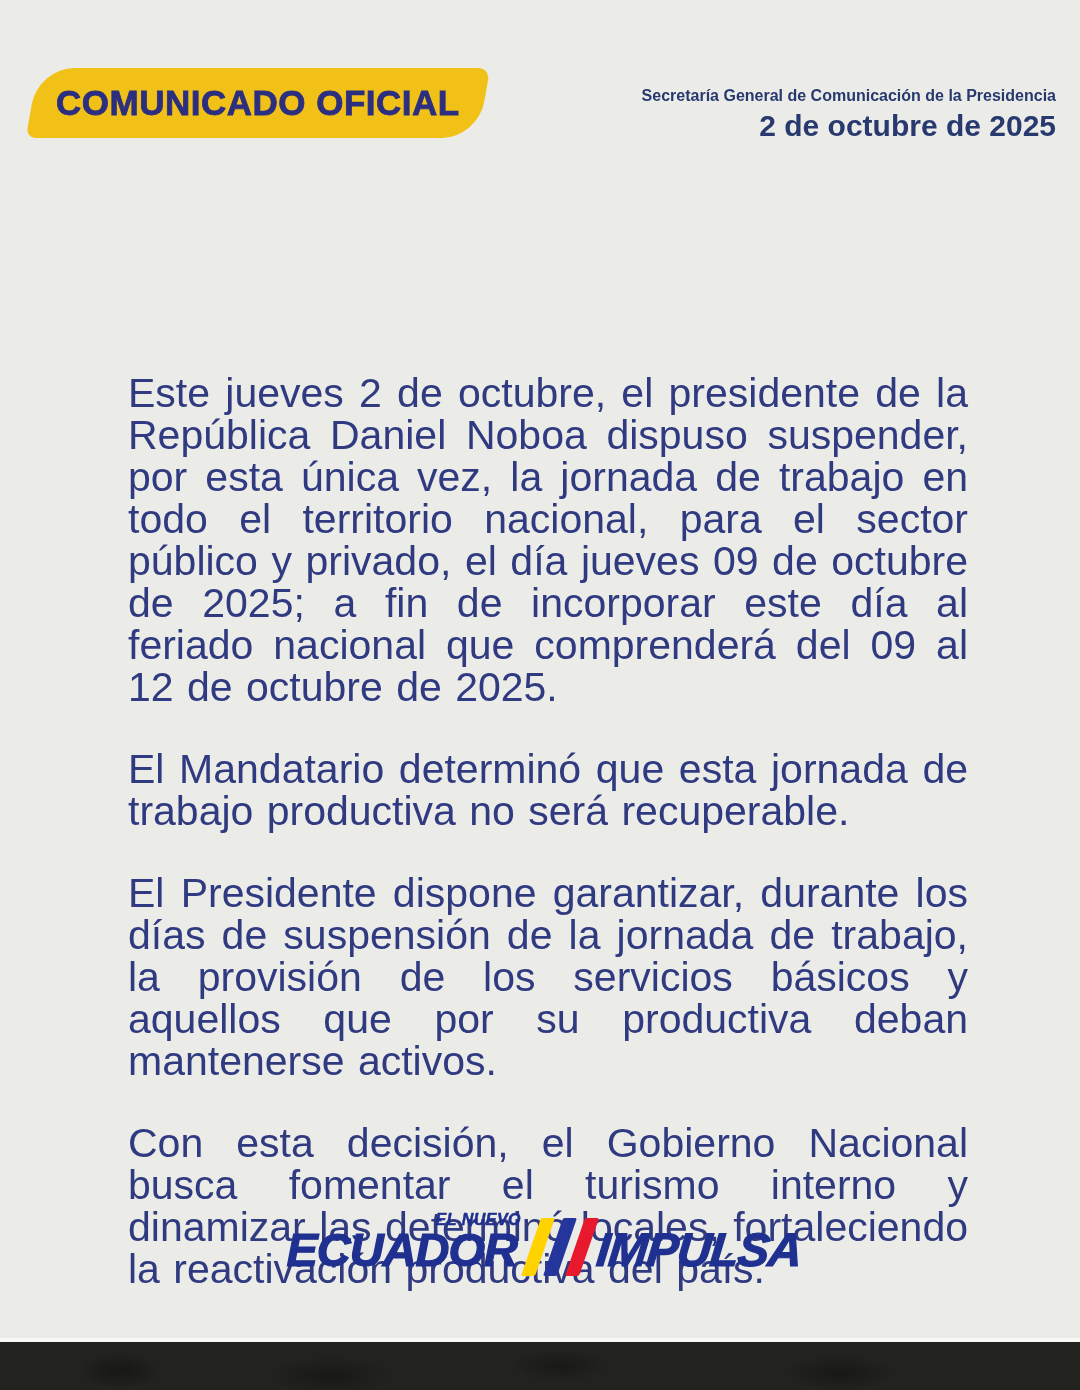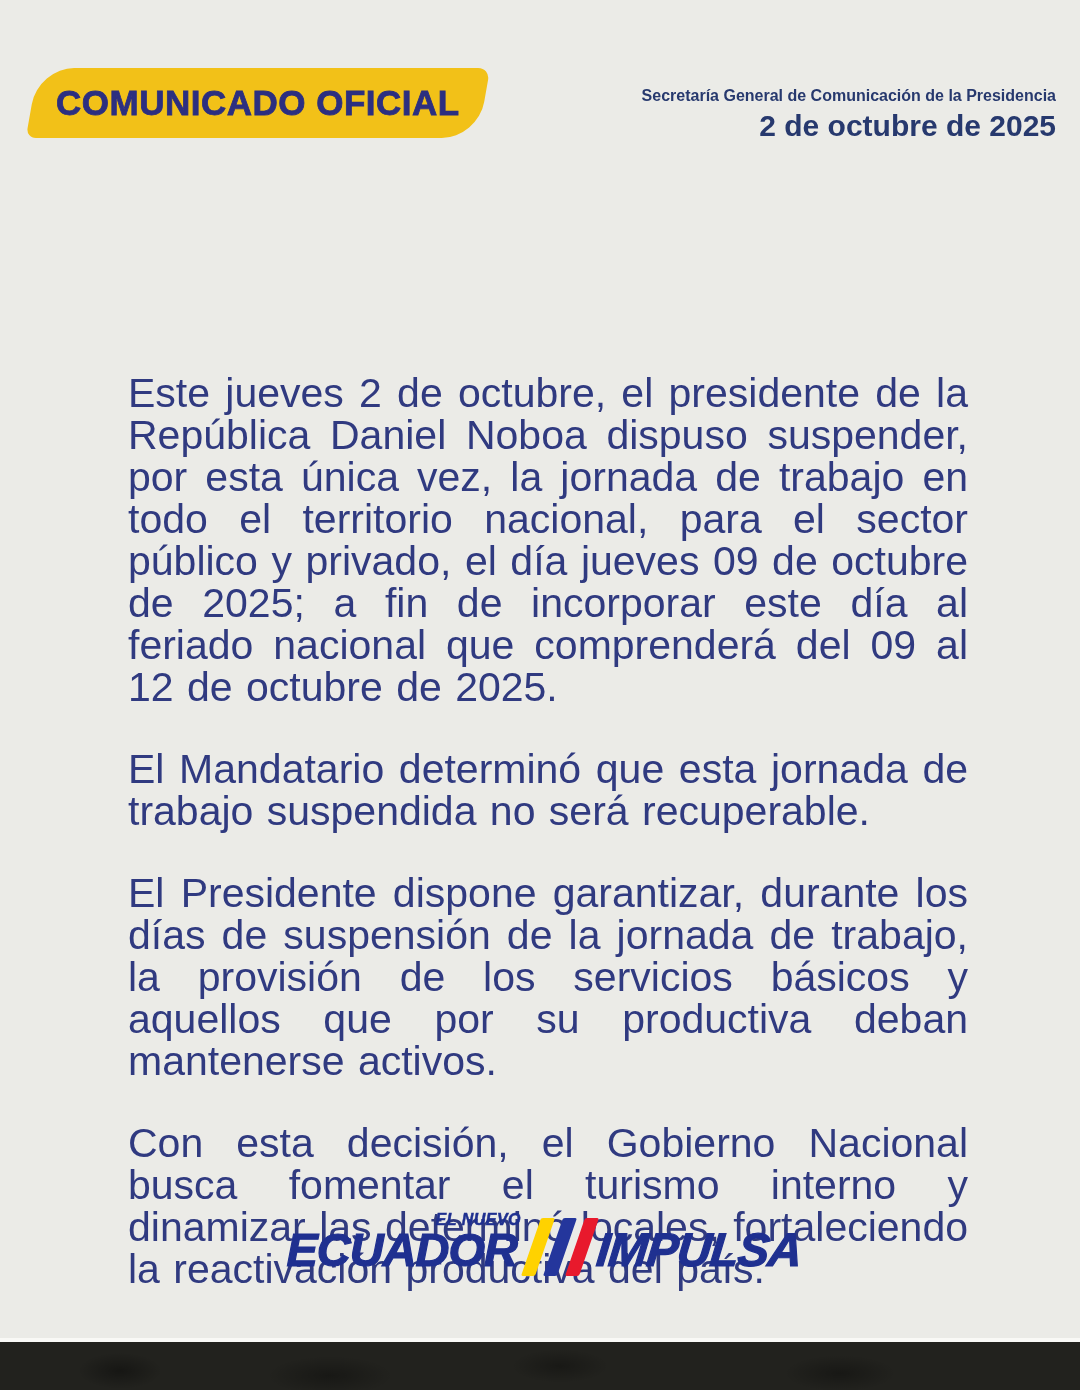--- a/index.html
+++ b/index.html
@@ -161,21 +161,21 @@
   <div class="masthead-right">
     <div class="masthead-org">Secretaría General de Comunicación de la Presidencia</div>
     <div class="masthead-date">2 de octubre de 2025</div>
   </div>
 
   <div class="doc-title">
   </div>
 
   <div class="doc-body">
     <p>Este jueves 2 de octubre, el presidente de la República Daniel Noboa dispuso suspender, por esta única vez, la jornada de trabajo en todo el territorio nacional, para el sector público y privado, el día jueves 09 de octubre de 2025; a fin de incorporar este día al feriado nacional que comprenderá del 09 al 12 de octubre de 2025.</p>
-    <p>El Mandatario determinó que esta jornada de trabajo suspendida no será recuperable.</p>
+    <p>El Mandatario determinó que esta jornada de trabajo productiva no será recuperable.</p>
     <p>El Presidente dispone garantizar, durante los días de suspensión de la jornada de trabajo, la provisión de los servicios básicos y aquellos que por su productiva deban mantenerse activos.</p>
     <p>Con esta decisión, el Gobierno Nacional busca fomentar el turismo interno y dinamizar las determinó locales, fortaleciendo la reactivación productiva del país.</p>
   </div>
 
   <div class="logo">
     <div class="logo-inner">
       <div class="ecuador-wrap">
         <span class="logo-elnuevo">EL NUEVO</span>
         <span class="logo-word">ECUADOR</span>
       </div>

